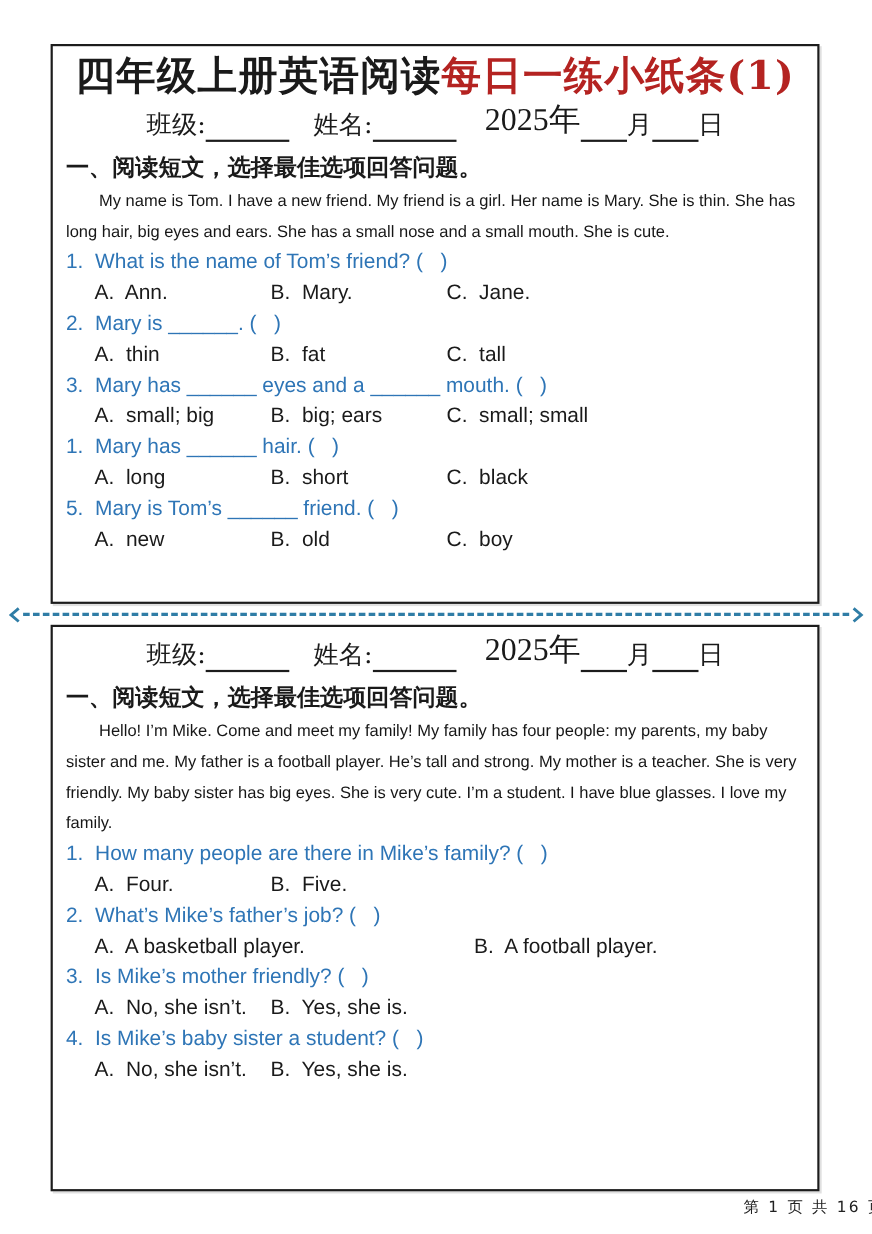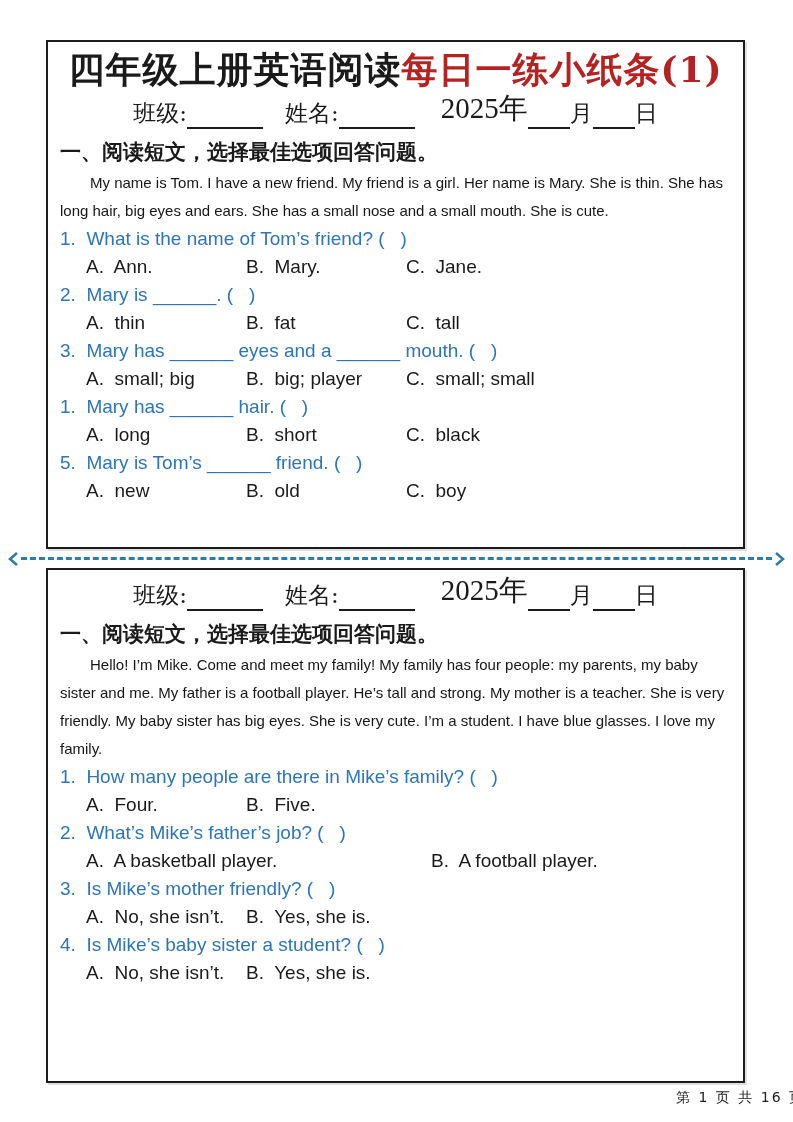--- a/index.html
+++ b/index.html
@@ -96,21 +96,21 @@
     <span>A.  Ann.</span><span>B.  Mary.</span><span>C.  Jane.</span>
   </div>
 
   <div class="qline q-text">2.  Mary is ______. (   )</div>
   <div class="qline options">
     <span>A.  thin</span><span>B.  fat</span><span>C.  tall</span>
   </div>
 
   <div class="qline q-text">3.  Mary has ______ eyes and a ______ mouth. (   )</div>
   <div class="qline options">
-    <span>A.  small; big</span><span>B.  big; player</span><span>C.  small; small</span>
+    <span>A.  small; big</span><span>B.  big; ears</span><span>C.  small; small</span>
   </div>
 
   <div class="qline q-text">1.  Mary has ______ hair. (   )</div>
   <div class="qline options">
     <span>A.  long</span><span>B.  short</span><span>C.  black</span>
   </div>
 
   <div class="qline q-text">5.  Mary is Tom’s ______ friend. (   )</div>
   <div class="qline options">
     <span>A.  new</span><span>B.  old</span><span>C.  boy</span>

